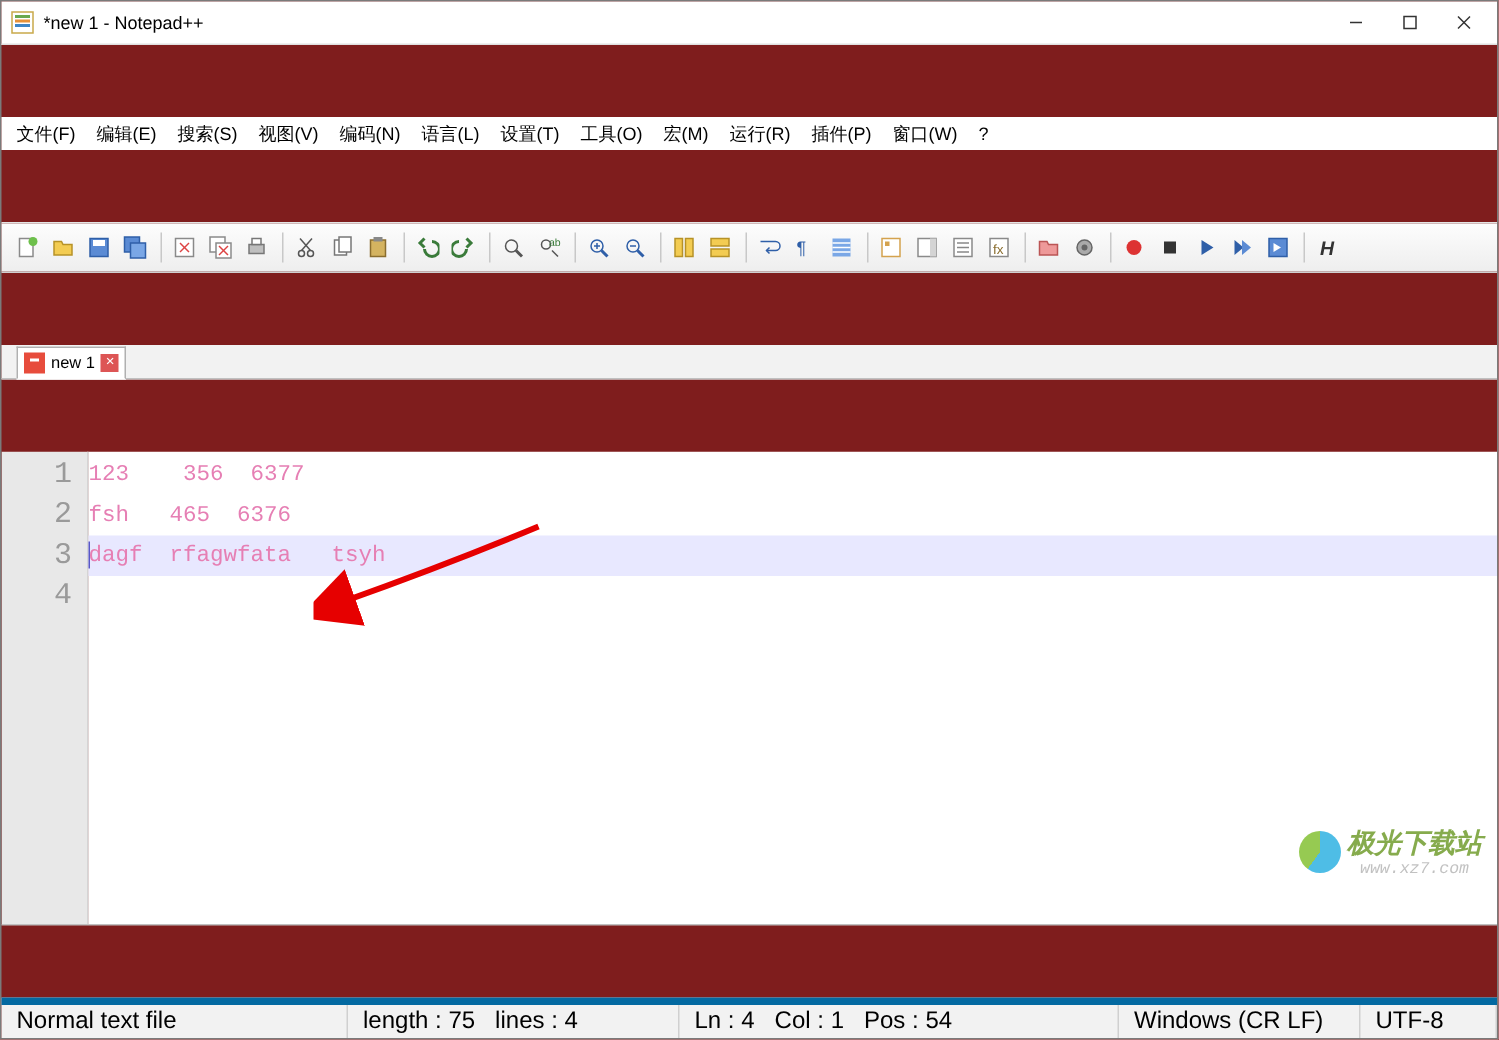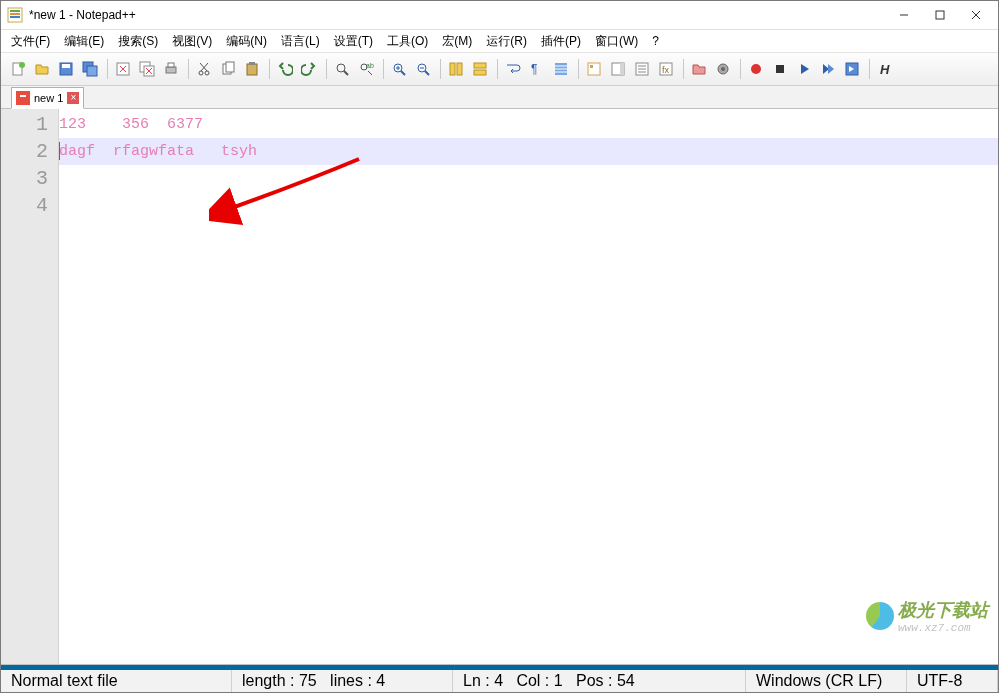--- a/index.html
+++ b/index.html
@@ -13,21 +13,22 @@
     overflow: hidden;
     color: #000;
     user-select: none;
   }
   .window {
     display: flex;
     flex-direction: column;
     height: 100%;
     border: 1px solid #7a7a7a;
     box-sizing: border-box;
-    background: #e5e5e5;
+    background: #7f1d1d;
+    gap: 48px;
   }
   .titlebar {
     height: 28px;
     display: flex;
     align-items: center;
     padding: 0 4px 0 6px;
     background: #fff;
     border-bottom: 1px solid #e0e0e0;
   }
   .titlebar .app-icon {
@@ -501,36 +502,37 @@
 
   <div class="editor-wrap">
     <div class="gutter">
       <div class="ln">1</div>
       <div class="ln">2</div>
       <div class="ln">3</div>
       <div class="ln">4</div>
     </div>
     <div class="editor">
       <div class="line">123    356  6377</div>
+      <div class="line">fsh   465  6376</div>
       <div class="line current"><span class="caret"></span><span>dagf  rfagwfata   tsyh</span></div>
 
       <svg class="arrow-overlay" width="400" height="120" style="top:40px;left:150px;">
         <defs>
           <marker id="ah" markerWidth="12" markerHeight="12" refX="2" refY="5" orient="auto">
             <path d="M0 0 L10 5 L0 10 z" fill="#e60000"></path>
           </marker>
         </defs>
         <path d="M150 10 Q 90 35 20 60" stroke="#e60000" stroke-width="4" fill="none" marker-end="url(#ah)"></path>
       </svg>
 
       <div class="watermark">
         <div class="logo"></div>
         <div>
           <div style="color:#7aa33a;font-weight:bold;">极光下载站</div>
-          <div style="font-size:11px;color:#bbb;">www.xz7.com</div>
+          <div style="font-size:11px;color:#bbb;text-align:center;">www.xz7.com</div>
         </div>
       </div>
     </div>
   </div>
 
   <div class="statusbar">
     <div class="sb-type">Normal text file</div>
     <div class="sb-length">
       <span>length :</span>&nbsp;
       <span>75</span>

